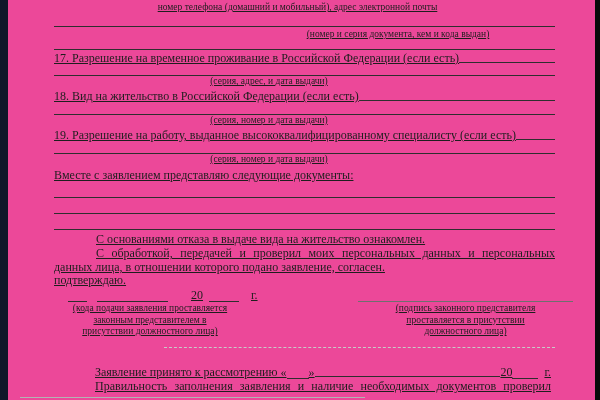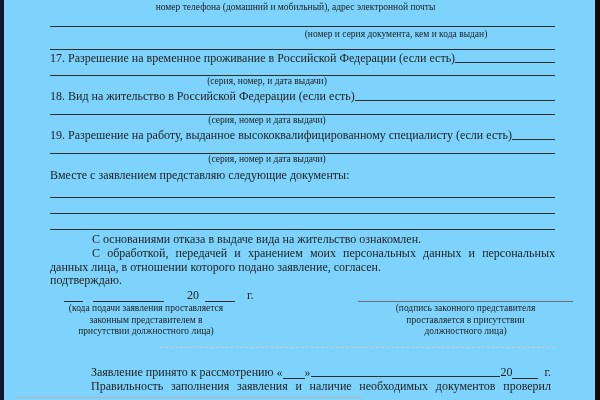--- a/index.html
+++ b/index.html
@@ -1,25 +1,26 @@
 <!DOCTYPE html>
 <html><head>
 <meta charset="utf-8">
 <style>
   html,body{margin:0;padding:0;background:#e8e8e8;}
   .page{
     position:relative;
     width:600px;height:400px;
-    background:#7dd3fc;
+    background:#ec4899;
     box-sizing:border-box;
-    border-left:4px solid #0f172a;
+    border-left:8px solid #0f172a;
     border-right:5px solid #0a0a0a;
     overflow:hidden;
     font-family:"Liberation Serif","DejaVu Serif",serif;
     color:#1e1e1e;
+    text-decoration:underline;
   }
   .content{box-sizing:border-box;width:100%;height:100%;padding:2px 40px 0 46px;font-size:12px;line-height:14px;}
   .smallcap{font-size:9.5px;line-height:11px;text-align:center;white-space:nowrap;}
   .row{display:flex;align-items:flex-end;}
   .lbl{white-space:nowrap;}
   .fill{flex:1 1 auto;border-bottom:1px solid #2e2e2e;margin-bottom:2px;height:0;min-width:12px;}
   .blank{border-bottom:1px solid #2e2e2e;}
   .just{text-align:justify;text-align-last:justify;}
   .indent{padding-left:42px;}
   .u{display:inline-block;border-bottom:1px solid #2e2e2e;height:11px;}
@@ -39,21 +40,21 @@
       <span class="fill"></span>
     </div>
     <div class="smallcap" style="padding-left:187px;white-space:normal;">(номер и серия документа, кем и кода выдан)</div>
     <div class="blank" style="height:9px;"></div>
 
     <div class="row" style="height:15px;">
       <span class="lbl">17. Разрешение на временное проживание в Российской Федерации (если есть)</span>
       <span class="fill"></span>
     </div>
     <div class="blank" style="height:10px;"></div>
-    <div class="smallcap" style="padding-right:71px;">(серия, номер, и дата выдачи)</div>
+    <div class="smallcap" style="padding-right:71px;">(серия, адрес, и дата выдачи)</div>
 
     <div class="row" style="height:16px;">
       <span class="lbl">18. Вид на жительство в Российской Федерации (если есть)</span>
       <span class="fill"></span>
     </div>
     <div class="blank" style="height:11px;"></div>
     <div class="smallcap" style="padding-right:71px;">(серия, номер и дата выдачи)</div>
 
     <div class="row" style="height:16px;justify-content:space-between;">
       <span class="lbl">19. Разрешение на работу, выданное высококвалифицированному специалисту (если есть)</span>
@@ -62,21 +63,21 @@
     <div class="blank" style="height:11px;"></div>
     <div class="smallcap" style="padding-right:71px;">(серия, номер и дата выдачи)</div>
 
     <div style="margin-top:3px;">Вместе с заявлением представляю следующие документы:</div>
     <div class="blank" style="height:15px;"></div>
     <div class="blank" style="height:15px;"></div>
     <div class="blank" style="height:15px;"></div>
 
     <div style="margin-top:3px;line-height:13.8px;">
       <div class="indent">С основаниями отказа в выдаче вида на жительство ознакомлен.</div>
-      <div class="just indent">С обработкой, передачей и хранением моих персональных данных и персональных</div>
+      <div class="just indent">С обработкой, передачей и проверил моих персональных данных и персональных</div>
       <div>данных лица, в отношении которого подано заявление, согласен.</div>
       <div>подтверждаю.</div>
     </div>
 
     <div class="row" style="height:12px;margin-top:2px;">
       <span class="u" style="width:19px;margin-left:14px;"></span>
       <span class="u" style="width:71px;margin-left:10px;"></span>
       <span style="margin-left:23px;">20</span>
       <span class="u" style="width:30px;margin-left:6px;"></span>
       <span style="margin-left:12px;">г.</span>

